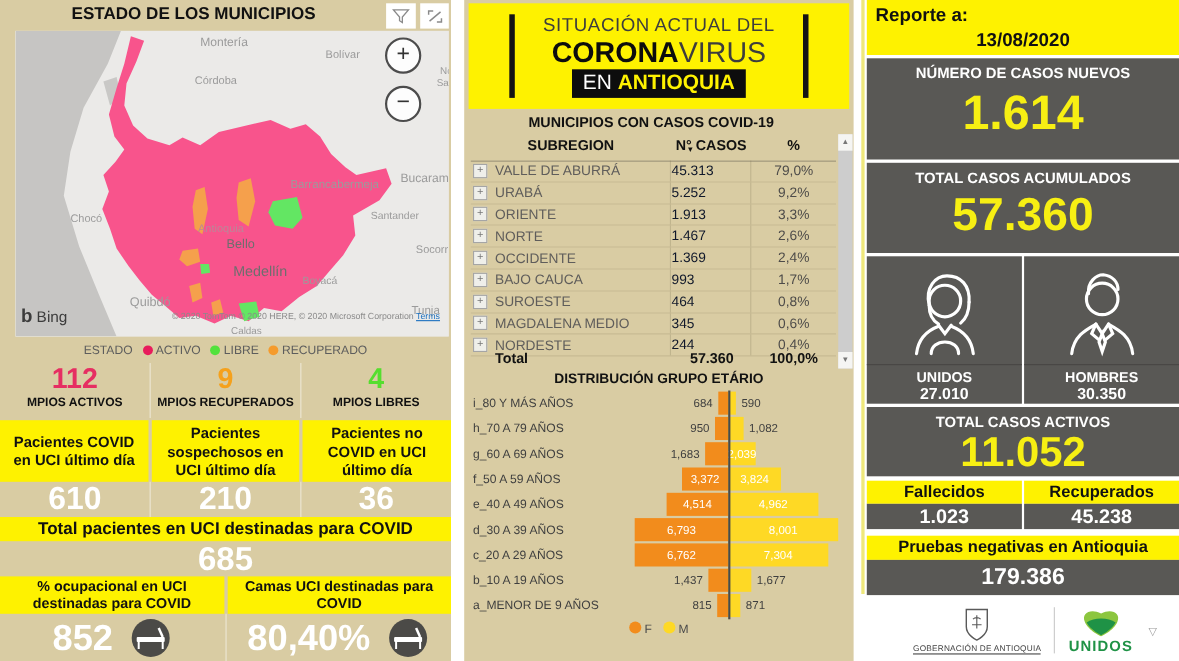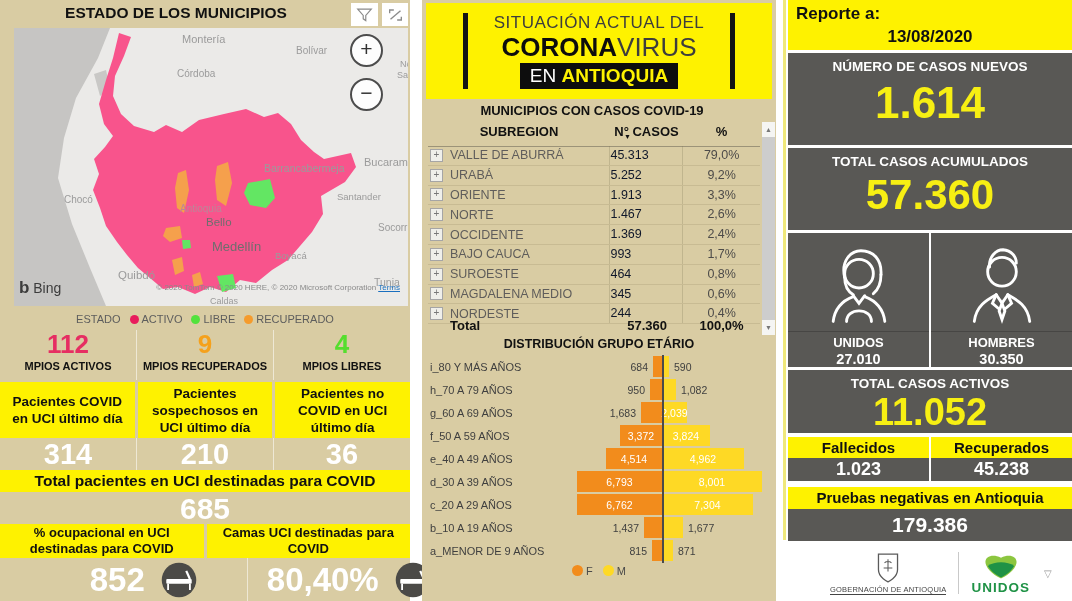--- a/index.html
+++ b/index.html
@@ -27,21 +27,21 @@
   .uci-heads{position:absolute;top:382px;left:0;width:410px;height:56px;display:flex;gap:3px;}
   .uci-head{flex:1;background:#fef200;color:#111;font-weight:bold;font-size:13.5px;text-align:center;display:flex;align-items:center;justify-content:center;padding:2px 6px;line-height:17px;}
   .uci-vals{position:absolute;top:438px;left:0;width:410px;height:32px;display:flex;}
   .uci-val{flex:1;text-align:center;font-size:29px;font-weight:bold;color:#fff;border-right:1px solid rgba(255,255,255,.55);}
   .uci-val:last-child{border-right:none;}
   .bar-yellow{position:absolute;left:0;width:410px;background:#fef200;color:#111;font-weight:bold;text-align:center;}
   .tot-bar{top:470px;height:22px;font-size:15.5px;line-height:22px;}
   .tot-val{position:absolute;top:492px;left:0;width:410px;text-align:center;font-size:30px;font-weight:bold;color:#fff;}
   .cap-heads{position:absolute;top:524px;left:0;width:410px;height:34px;display:flex;gap:3px;}
   .cap-head{flex:1;background:#fef200;color:#111;font-weight:bold;font-size:13px;text-align:center;display:flex;align-items:center;justify-content:center;line-height:16px;padding:1px 8px;}
-  .cap-vals{position:absolute;top:558px;left:0;width:410px;height:43px;display:flex;margin-left:42px;}
+  .cap-vals{position:absolute;top:558px;left:0;width:410px;height:43px;display:flex;}
   .cap-val{flex:1;display:flex;align-items:center;justify-content:center;gap:14px;font-size:33px;font-weight:bold;color:#fff;border-right:1px solid rgba(255,255,255,.55);}
   .cap-val:last-child{border-right:none;}
   
   #center{left:422px;width:354px;}
   .banner{position:absolute;left:4px;top:3px;width:346px;height:96px;background:#fef200;display:flex;align-items:center;justify-content:center;gap:26px;}
   .banner-bar{width:5px;height:76px;background:#141414;}
   .banner-text{text-align:center;}
   .bt1{font-size:17px;color:#3d3d3d;letter-spacing:.5px;font-weight:500;}
   .bt2{font-size:26px;line-height:28px;}
   .bt2 .bold{font-weight:800;color:#0d0d0d;}
@@ -189,21 +189,21 @@
         <div class="stat-lab">MPIOS LIBRES</div>
       </div>
     </div>
 
     <div class="uci-heads">
       <div class="uci-head">Pacientes COVID en UCI último día</div>
       <div class="uci-head">Pacientes sospechosos en UCI último día</div>
       <div class="uci-head">Pacientes no COVID en UCI último día</div>
     </div>
     <div class="uci-vals">
-      <div class="uci-val">314</div>
+      <div class="uci-val">610</div>
       <div class="uci-val">210</div>
       <div class="uci-val">36</div>
     </div>
 
     <div class="bar-yellow tot-bar">Total pacientes en UCI destinadas para COVID</div>
     <div class="tot-val">685</div>
 
     <div class="cap-heads">
       <div class="cap-head">% ocupacional en UCI destinadas para COVID</div>
       <div class="cap-head">Camas UCI destinadas para COVID</div>

